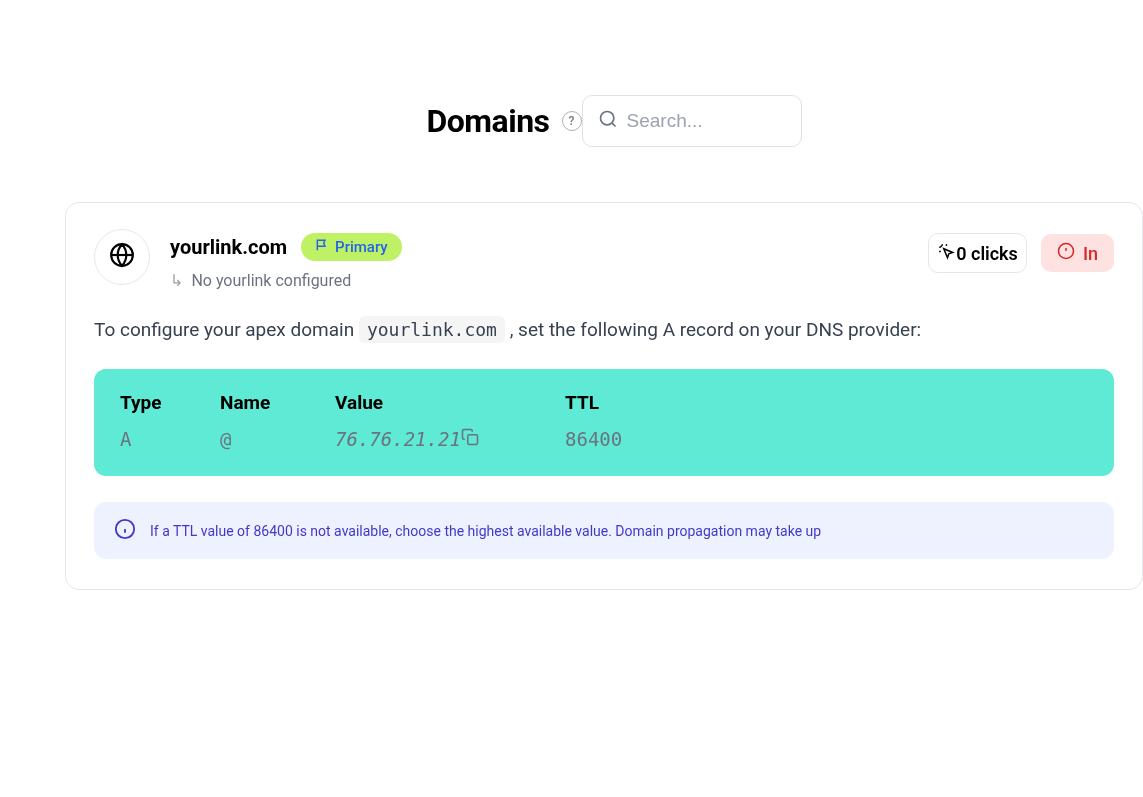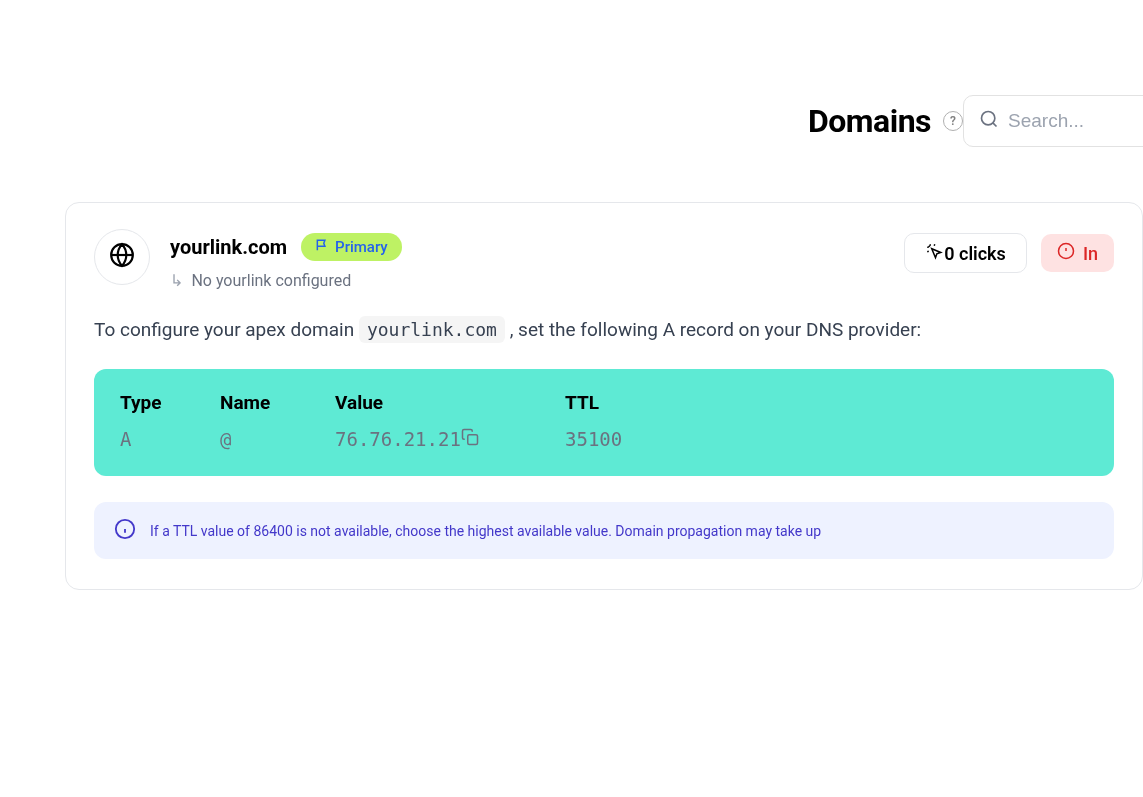--- a/index.html
+++ b/index.html
@@ -14,21 +14,21 @@
       width: 1143px;
       height: 797px;
       overflow: hidden;
     }
     .page {
       padding: 0;
     }
     .header-row {
       display: flex;
       align-items: center;
-      justify-content: flex-end;
+      justify-content: center;
       padding: 95px 0 0 45px;
     }
     .header-left {
       display: flex;
       align-items: center;
       gap: 12px;
     }
     .page-title {
       font-size: 32px;
       font-weight: 750;
@@ -142,21 +142,21 @@
       align-items: center;
       gap: 14px;
       padding-top: 4px;
     }
     .clicks-badge {
       display: inline-flex;
       align-items: center;
       gap: 1px;
       border: 1px solid #e5e7eb;
       border-radius: 10px;
-      padding: 8px 20px;
+      padding: 8px 8px;
       font-size: 18px;
       font-weight: 600;
       color: #000;
       background: #fff;
       cursor: pointer;
     }
     .status-badge {
       display: inline-flex;
       align-items: center;
       gap: 8px;
@@ -222,20 +222,21 @@
       margin-top: 14px;
     }
     .dns-data .dns-cell {
       font-size: 19px;
       color: #6b7280;
       font-family: 'SF Mono', Menlo, Monaco, Consolas, monospace;
     }
     .value-cell {
       display: flex;
       align-items: center;
+      font-style: italic;
     }
     .copy-icon {
       cursor: pointer;
       color: #6b7280;
     }
     .info-banner {
       margin-top: 26px;
       background: #eef2ff;
       border-radius: 12px;
       padding: 16px 20px;
@@ -348,21 +349,21 @@
           <div class="dns-cell">@</div>
           <div class="dns-cell value-cell">
             <span>76.76.21.21</span>
             <span class="copy-icon">
               <svg width="18" height="18" viewBox="0 0 24 24" fill="none" stroke="currentColor" stroke-width="2">
                 <rect x="9" y="9" width="13" height="13" rx="2"></rect>
                 <path d="M5 15H4a2 2 0 0 1-2-2V4a2 2 0 0 1 2-2h9a2 2 0 0 1 2 2v1"></path>
               </svg>
             </span>
           </div>
-          <div class="dns-cell">35100</div>
+          <div class="dns-cell">86400</div>
         </div>
       </div>
 
       <div class="info-banner">
         <span class="info-icon">
           <svg width="22" height="22" viewBox="0 0 24 24" fill="none" stroke="currentColor" stroke-width="2">
             <circle cx="12" cy="12" r="10"></circle>
             <line x1="12" y1="16" x2="12" y2="12"></line>
             <line x1="12" y1="8" x2="12.01" y2="8"></line>
           </svg>

